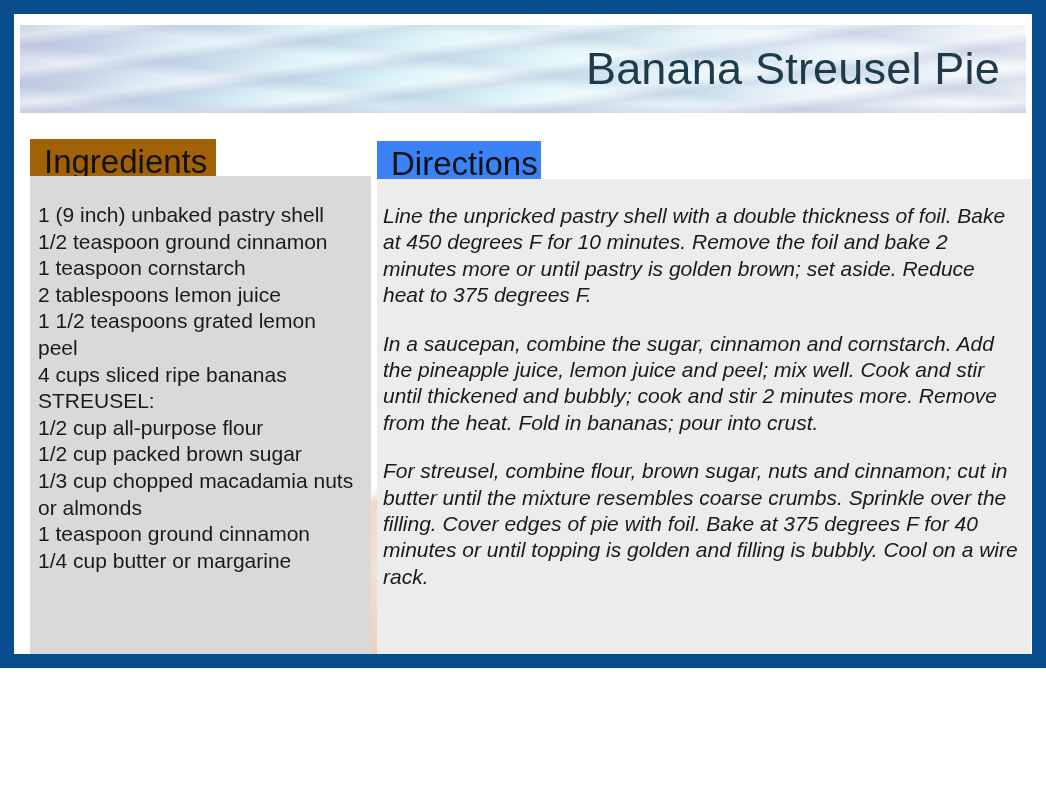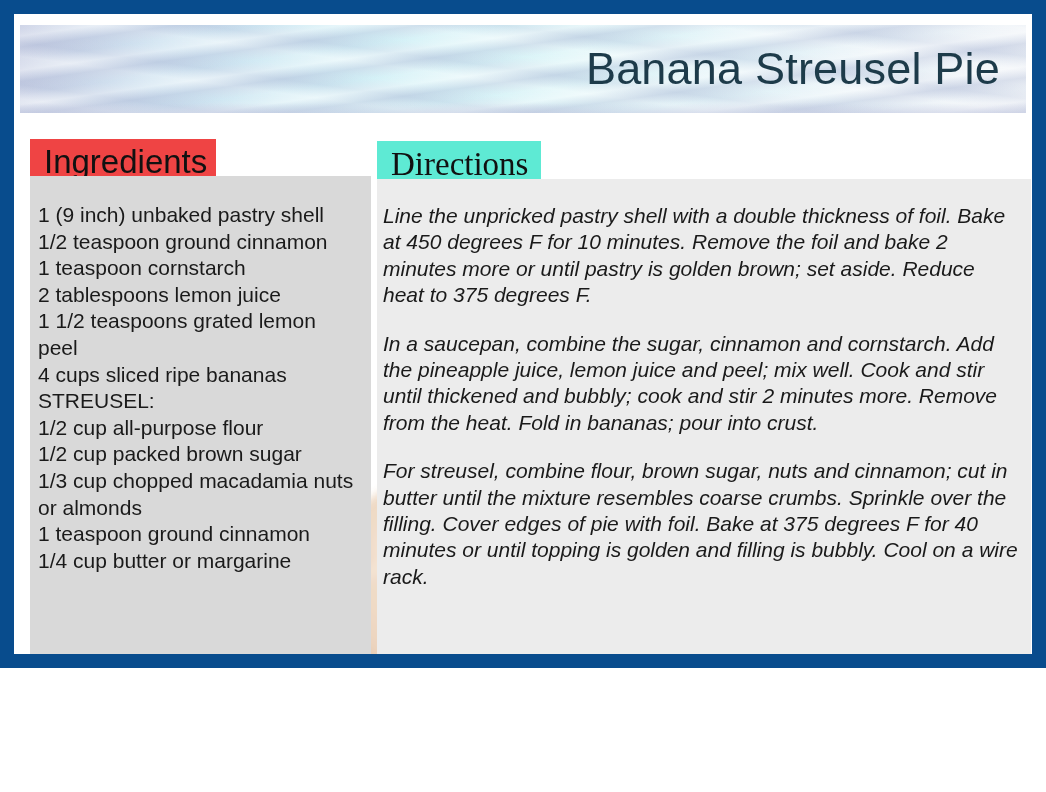--- a/index.html
+++ b/index.html
@@ -215,41 +215,41 @@
         <ellipse cx="268" cy="92" rx="31" ry="8" transform="rotate(20 268 92)"></ellipse>
         <ellipse cx="196" cy="152" rx="29" ry="8" transform="rotate(62 196 152)"></ellipse>
         <ellipse cx="272" cy="150" rx="31" ry="8" transform="rotate(-58 272 150)"></ellipse>
         <ellipse cx="232" cy="186" rx="34" ry="7" transform="rotate(-3 232 186)"></ellipse>
       </g>
       <g filter="url(#slitBlur)" fill="#d8c0a8" opacity="0.5">
         <ellipse cx="228" cy="232" rx="92" ry="12"></ellipse>
       </g>
     </svg>
 
-    <div id="ingredients-header" class="panel-header" style="background: #ef4444;">
+    <div id="ingredients-header" class="panel-header" style="background: #a16207;">
       <span>Ingredients</span>
     </div>
     <div id="ingredients-panel" class="panel-body" style="background: rgb(217, 217, 217);">
       <div id="ingredients-list">
           <div class="ing-item">1 (9 inch) unbaked pastry shell</div>
           <div class="ing-item">1/2 teaspoon ground cinnamon</div>
           <div class="ing-item">1 teaspoon cornstarch</div>
           <div class="ing-item">2 tablespoons lemon juice</div>
           <div class="ing-item">1 1/2 teaspoons grated lemon peel</div>
           <div class="ing-item">4 cups sliced ripe bananas</div>
           <div class="ing-item">STREUSEL:</div>
           <div class="ing-item">1/2 cup all-purpose flour</div>
           <div class="ing-item">1/2 cup packed brown sugar</div>
           <div class="ing-item">1/3 cup chopped macadamia nuts or almonds</div>
           <div class="ing-item">1 teaspoon ground cinnamon</div>
           <div class="ing-item">1/4 cup butter or margarine</div>
         </div>
     </div>
 
-    <div id="directions-header" class="panel-header" style="background: #5eead4; font-family: Liberation Serif, serif;">
+    <div id="directions-header" class="panel-header" style="background: #3b82f6;">
       <span>Directions</span>
     </div>
     <div id="directions-panel" class="panel-body" style="background: rgb(236, 236, 236);">
       <div id="directions-body">
           <p>Line the unpricked pastry shell with a double thickness of foil. Bake at 450 degrees F for 10 minutes. Remove the foil and bake 2 minutes more or until pastry is golden brown; set aside. Reduce heat to 375 degrees F.</p>
           <p>In a saucepan, combine the sugar, cinnamon and cornstarch. Add the pineapple juice, lemon juice and peel; mix well. Cook and stir until thickened and bubbly; cook and stir 2 minutes more. Remove from the heat. Fold in bananas; pour into crust.</p>
           <p>For streusel, combine flour, brown sugar, nuts and cinnamon; cut in butter until the mixture resembles coarse crumbs. Sprinkle over the filling. Cover edges of pie with foil. Bake at 375 degrees F for 40 minutes or until topping is golden and filling is bubbly. Cool on a wire rack.</p>
         </div>
     </div>
 

